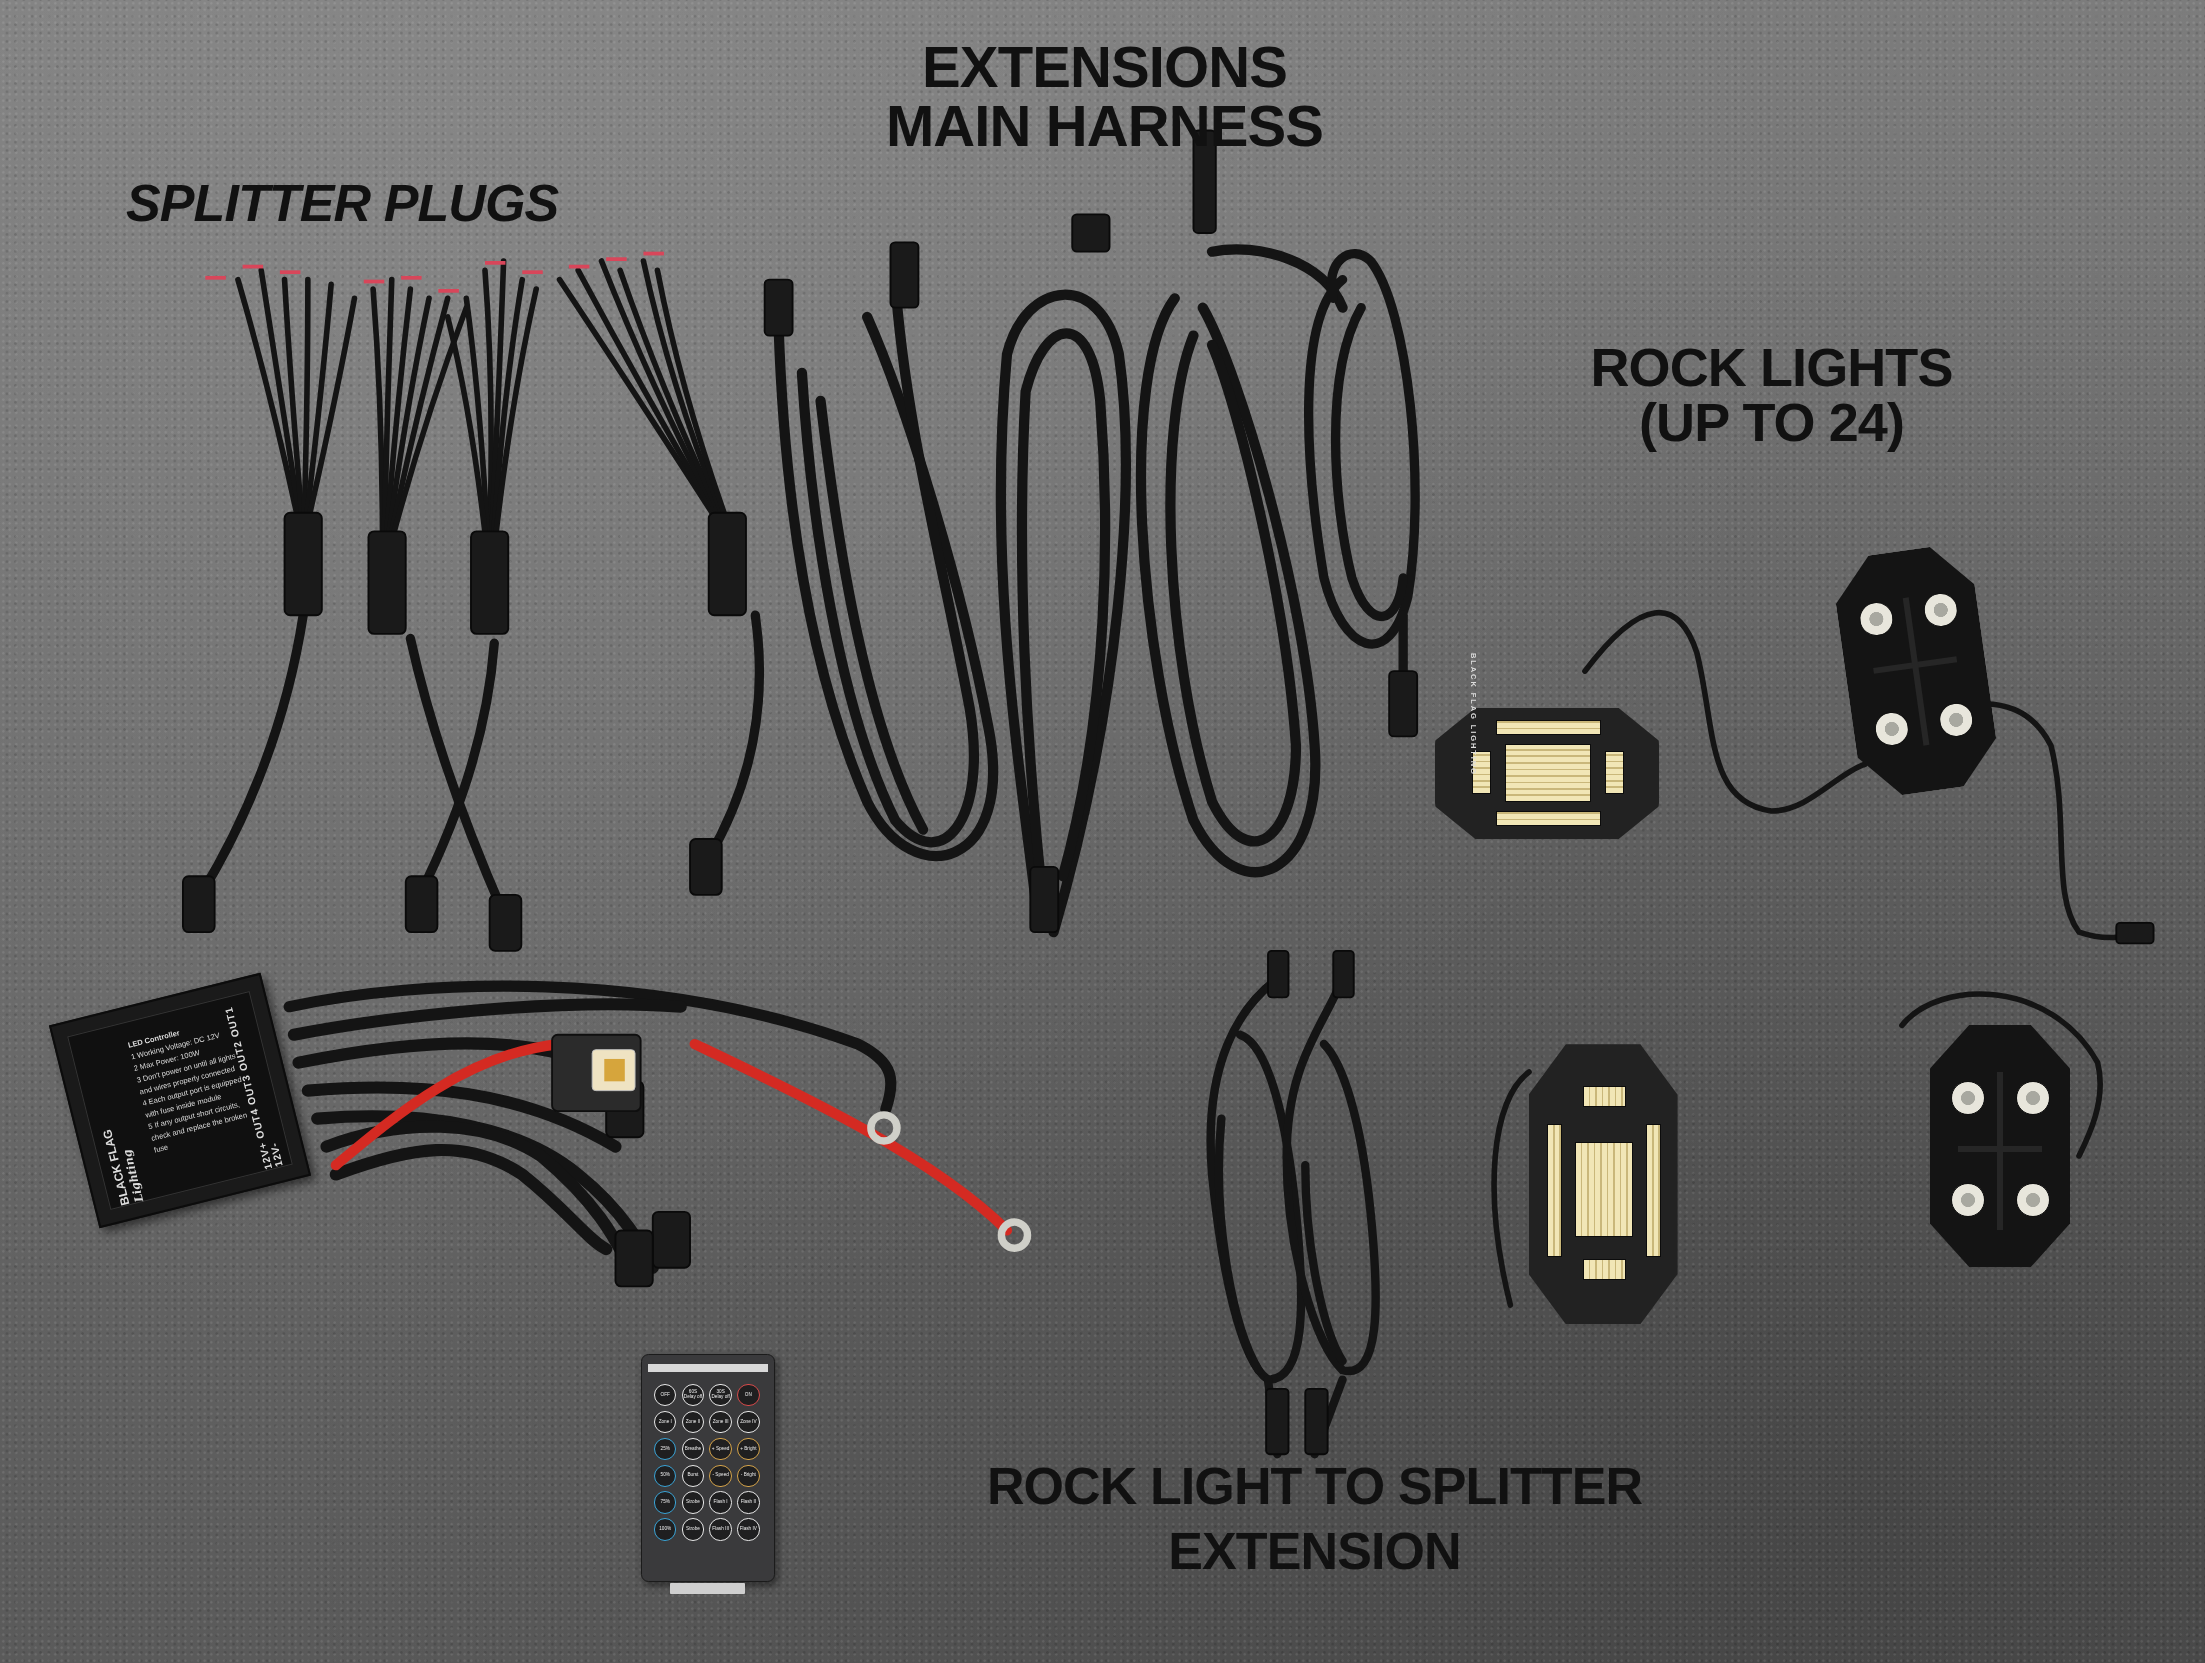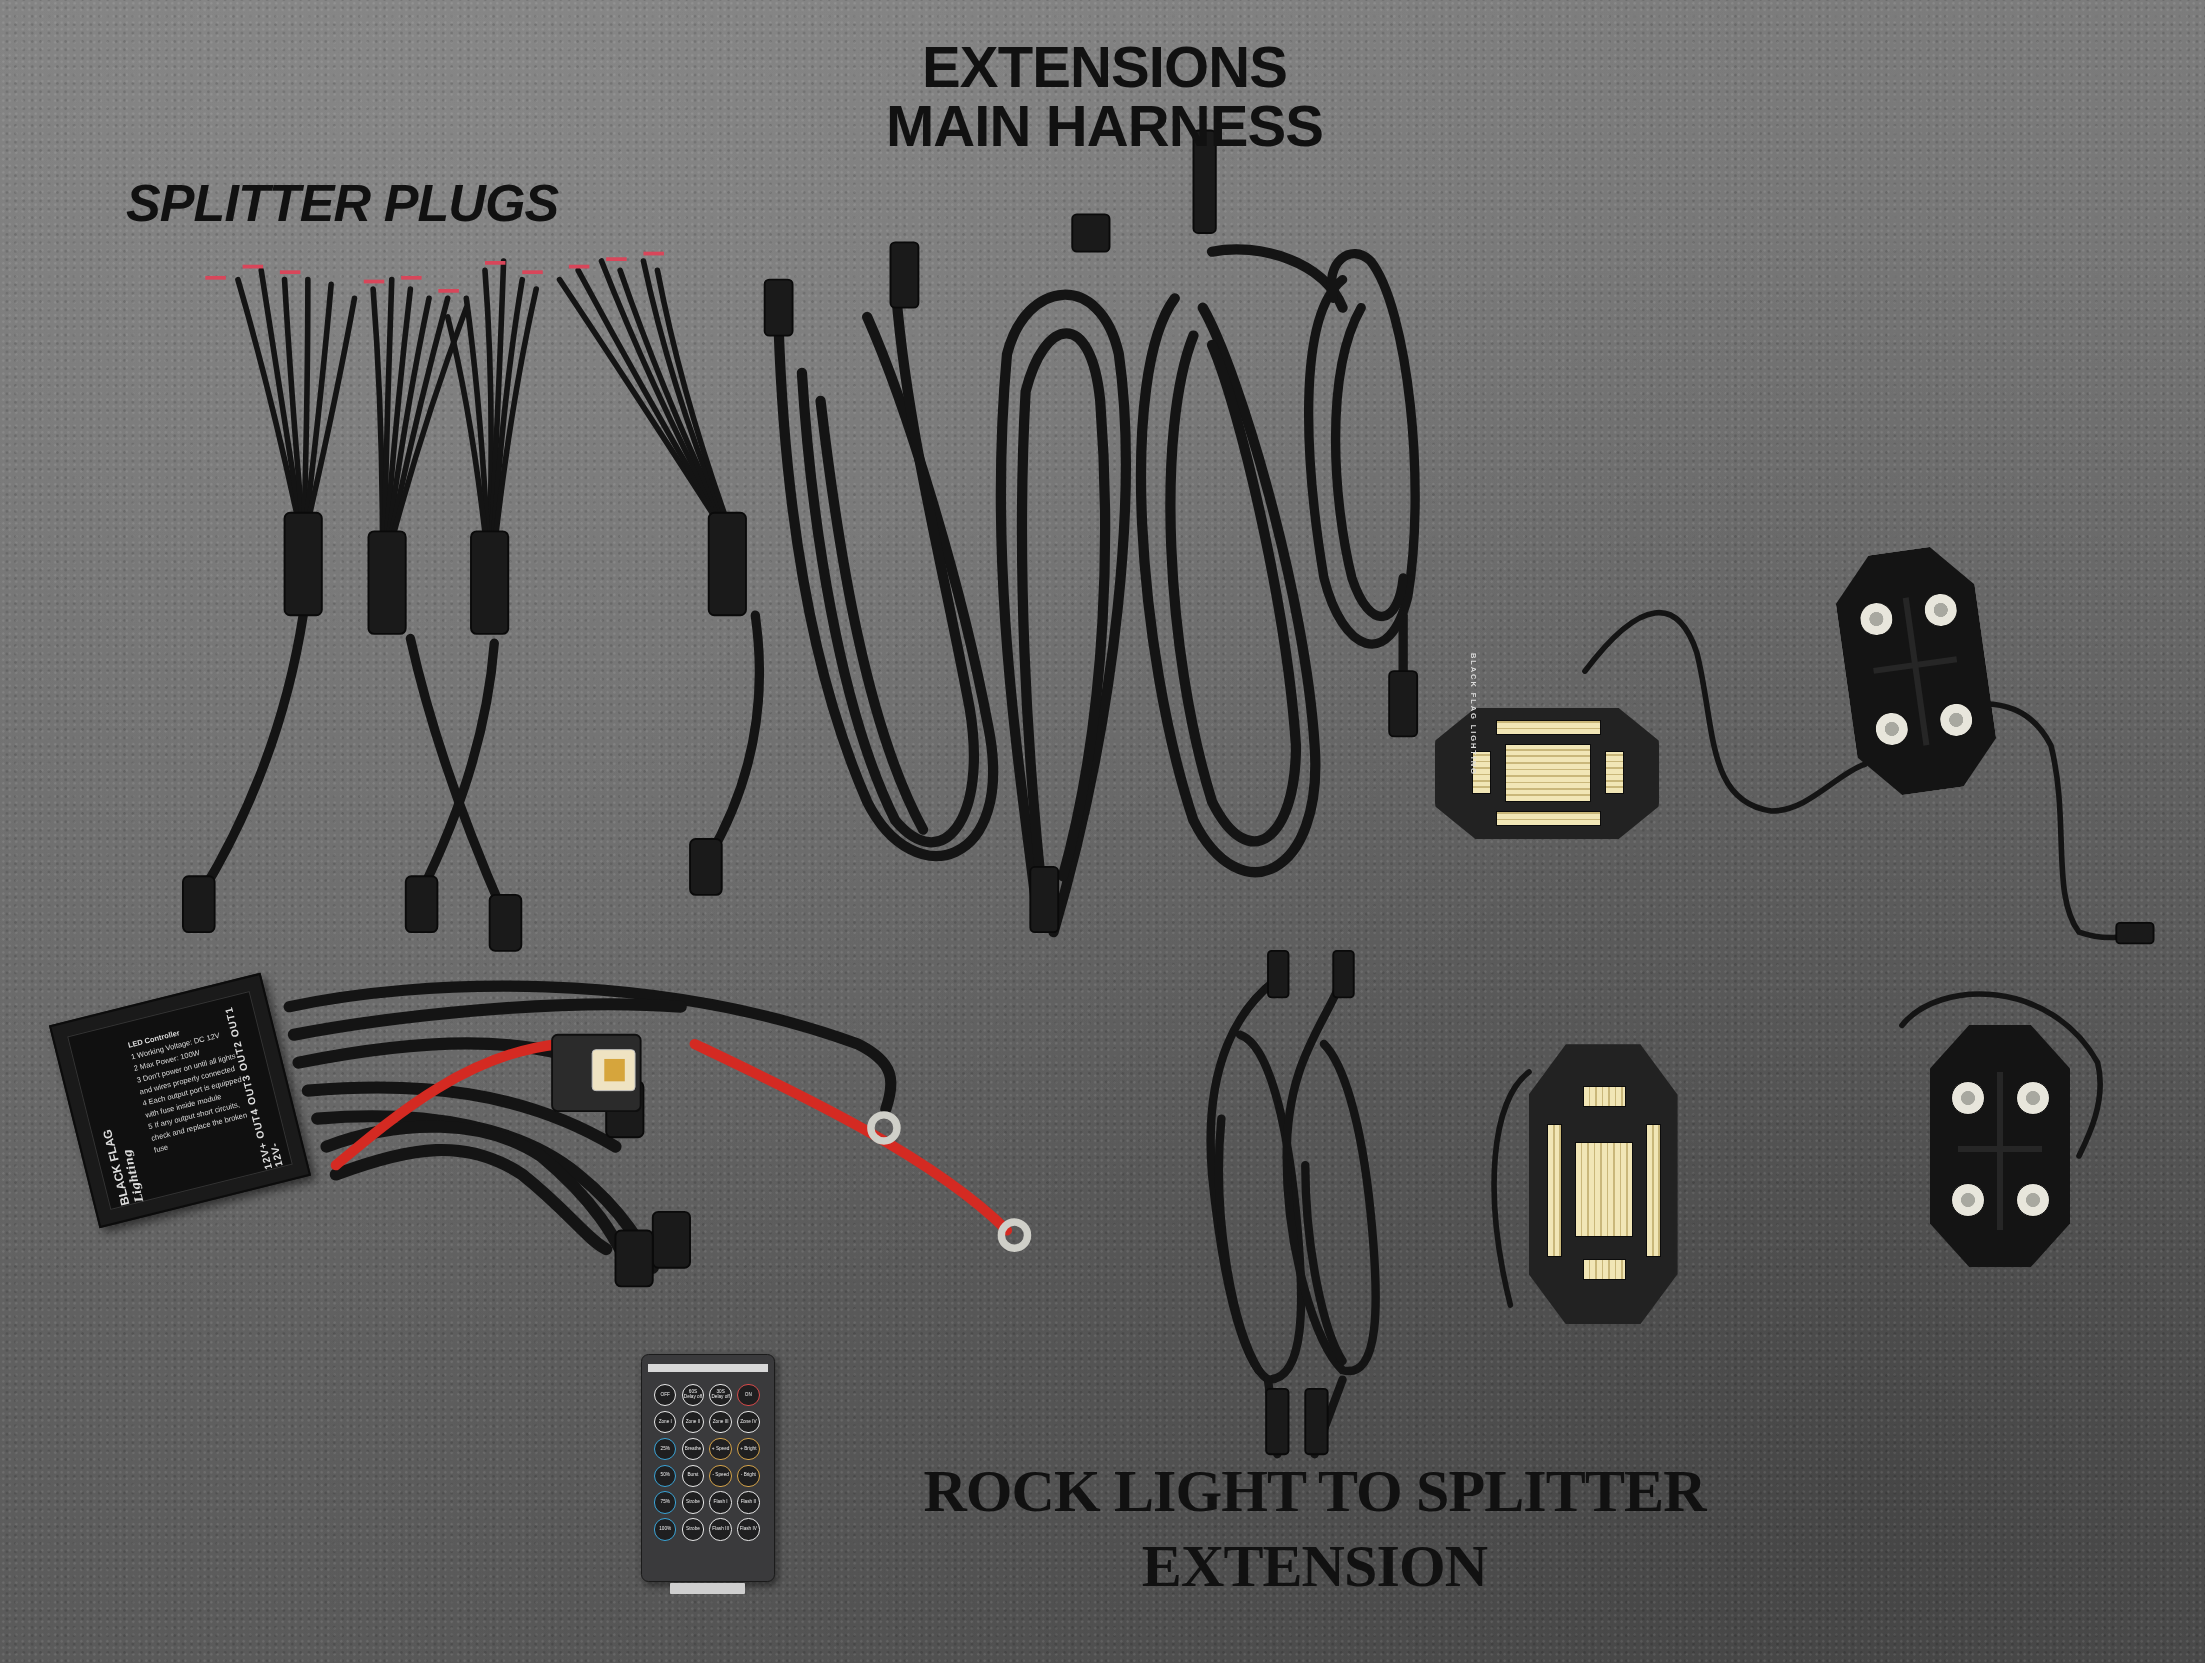--- a/index.html
+++ b/index.html
@@ -199,21 +199,25 @@
     </g>
   </svg>
 
   <div class="label" style="left:126px;top:177px;font-size:52px;font-style:italic;">
     <div>SPLITTER PLUGS</div>
   </div>
   <div class="label" style="left:825px;top:37px;width:559px;font-size:58px;">
     <div>EXTENSIONS</div>
     <div>MAIN HARNESS</div>
   </div>
-  <div class="label" style="left:867px;top:1454px;width:895px;font-size:60px;line-height:1.25;font-family:Liberation Serif, serif;">
+  <div class="label" style="left:1529px;top:340px;width:485px;font-size:54px;">
+    <div>ROCK LIGHTS</div>
+    <div>(UP TO 24)</div>
+  </div>
+  <div class="label" style="left:867px;top:1454px;width:895px;font-size:52px;line-height:1.25;">
     <div>ROCK LIGHT TO SPLITTER</div>
     <div>EXTENSION</div>
   </div>
 
   <div class="cbox">
     <div class="inner">
       <div class="brand" style="top:177px;">
         <span>BLACK FLAG</span>
         <span class="brand2">Lighting</span>
       </div>

